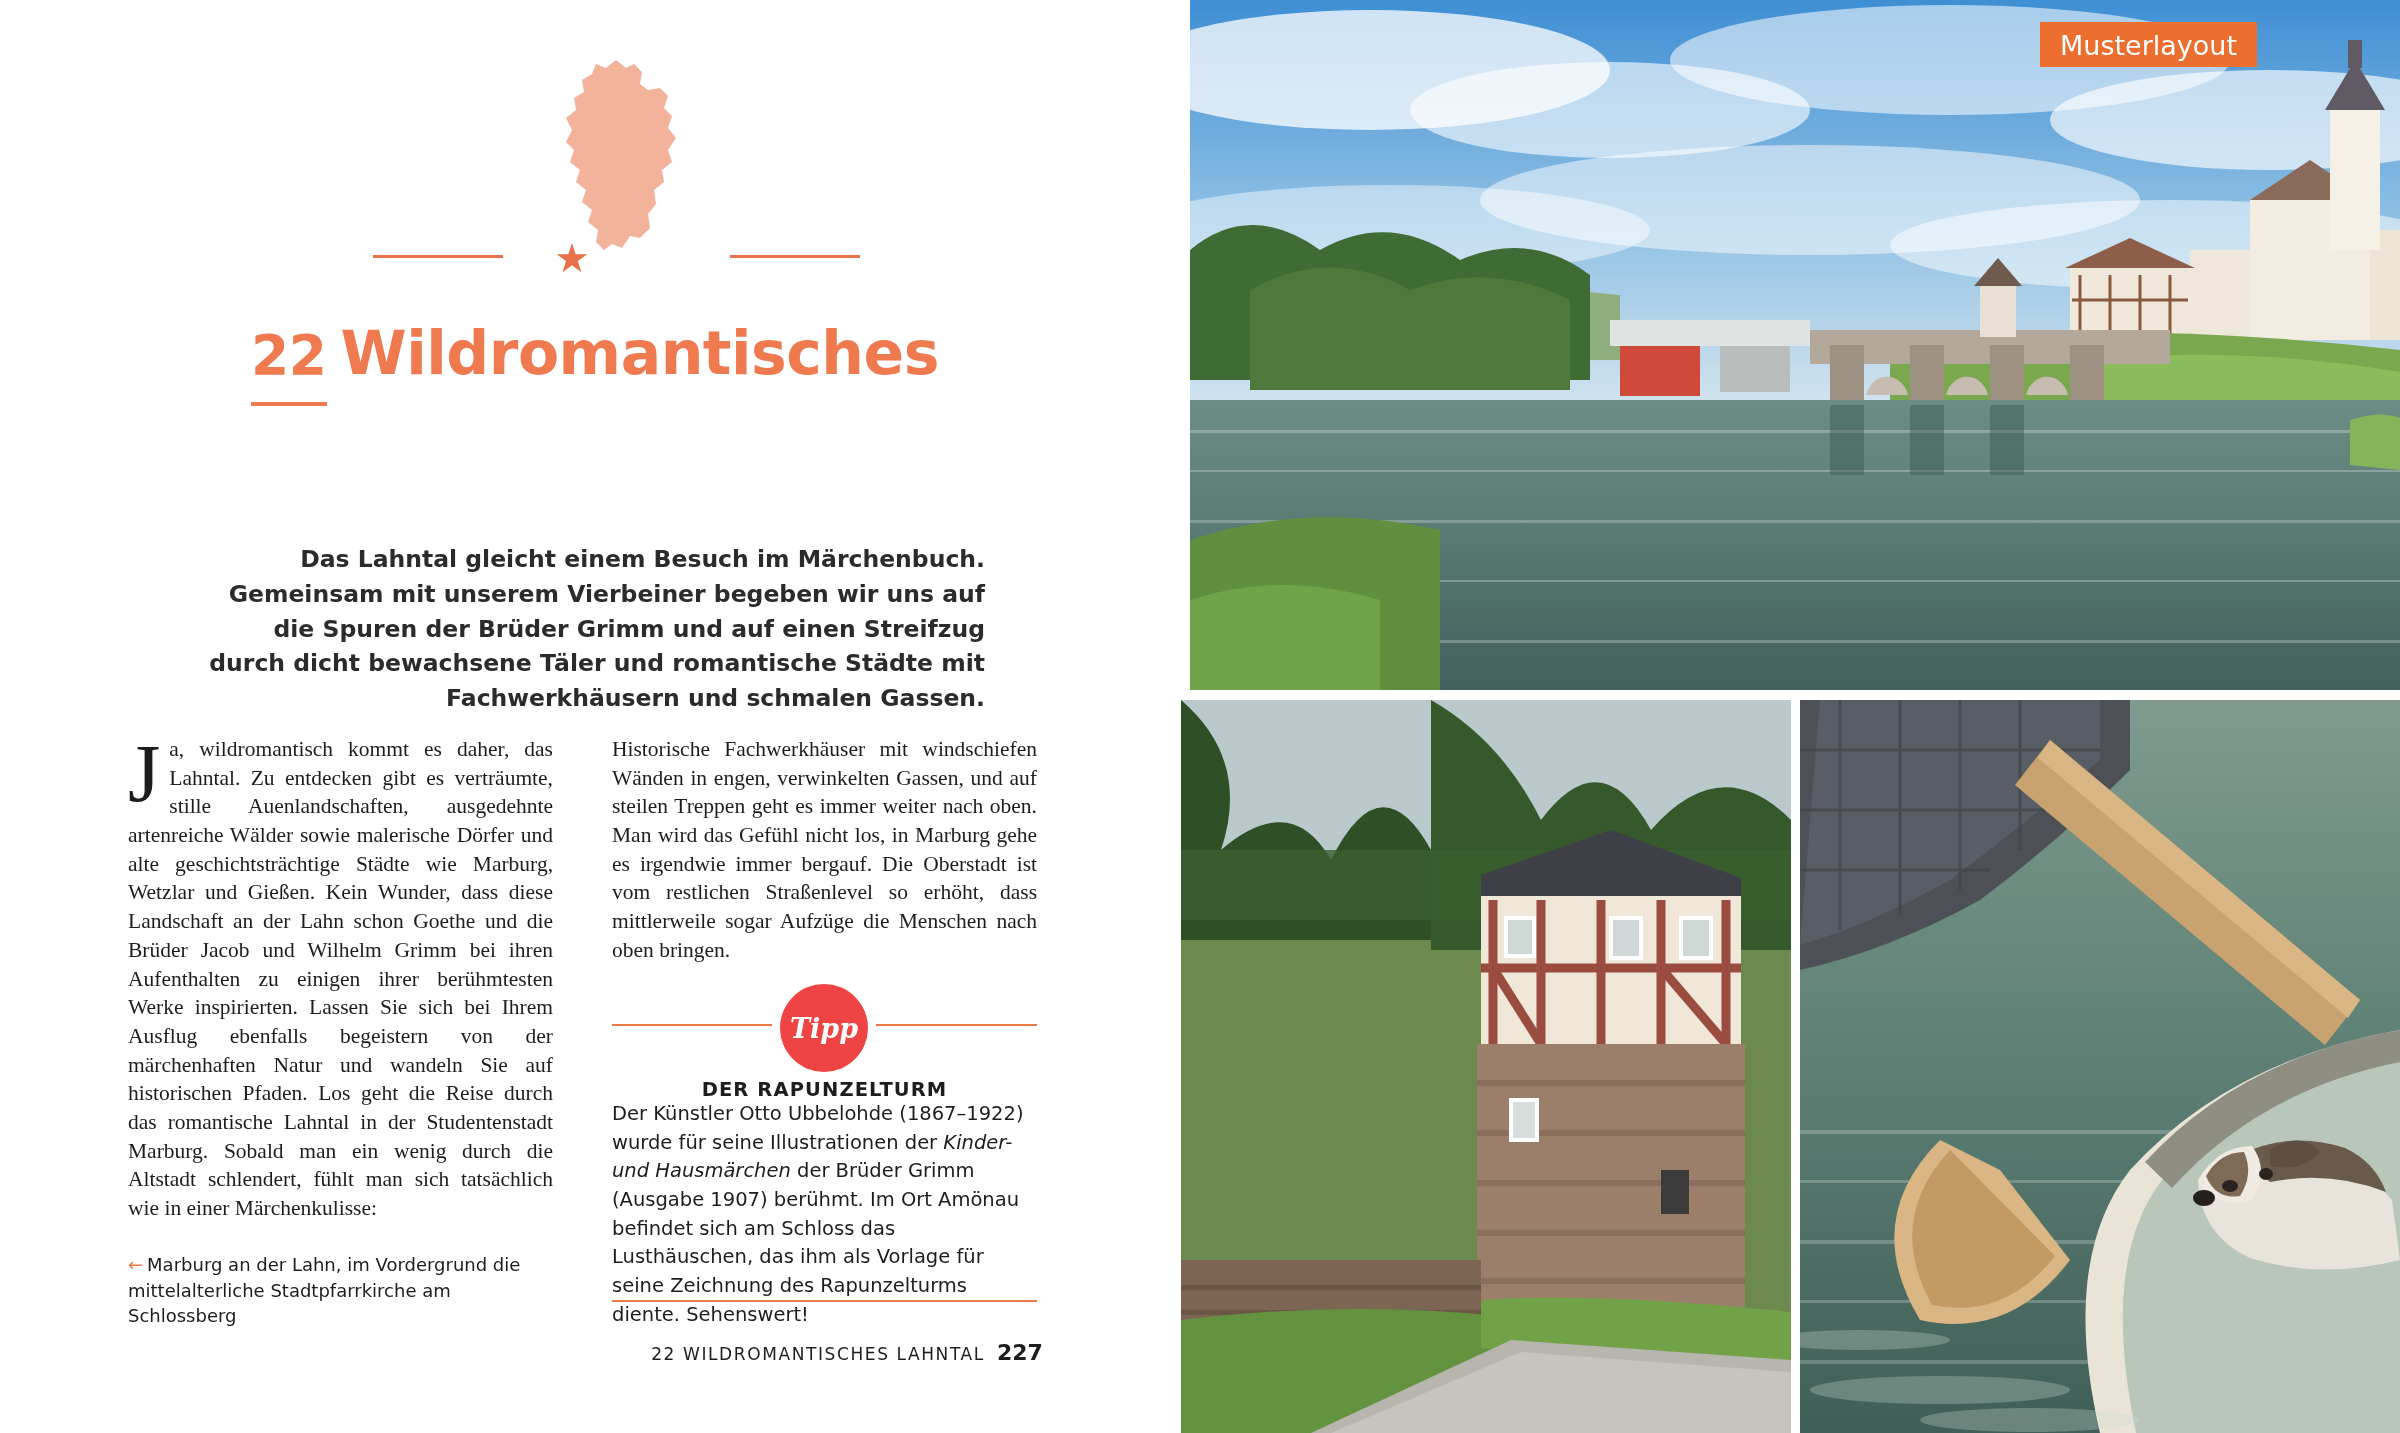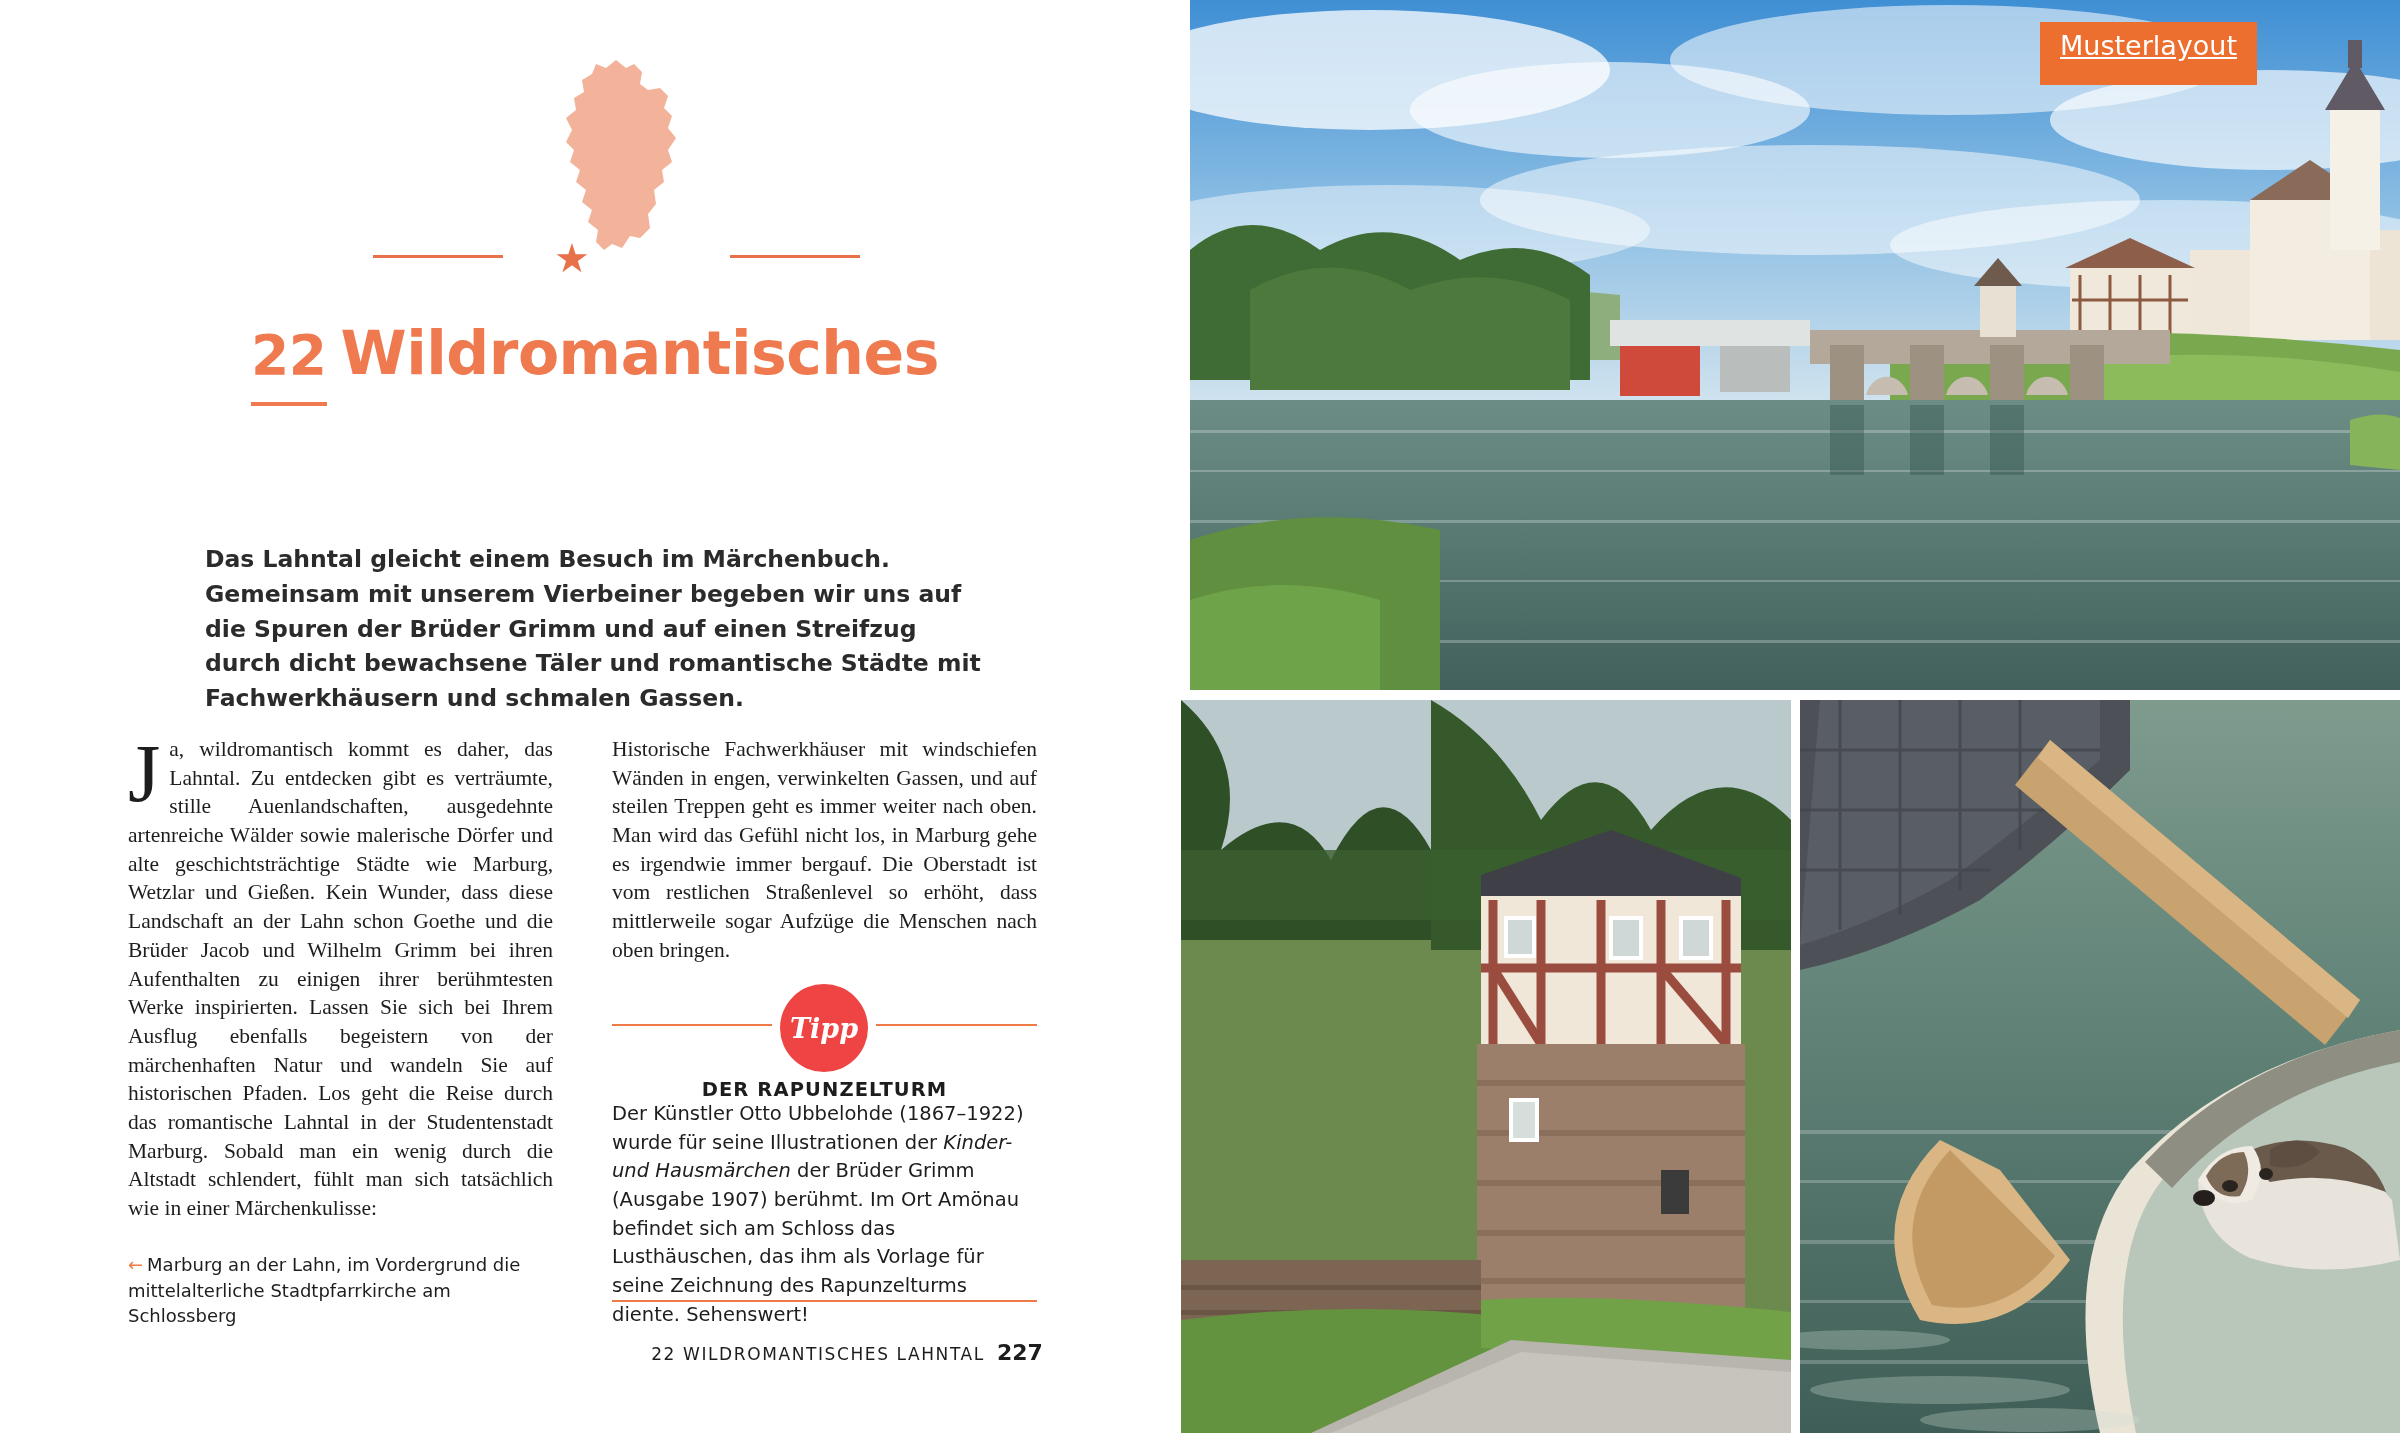--- a/index.html
+++ b/index.html
@@ -86,21 +86,21 @@
     color: #3b3b3b;
     font-family: "DejaVu Sans", sans-serif;
     font-weight: bold;
     font-size: 30px;
   }
   .lede {
     position: absolute;
     left: 205px;
     top: 542px;
     width: 780px;
-    text-align: left;
+    text-align: right;
     color: #2b2b2b;
     font-family: "DejaVu Sans", sans-serif;
     font-weight: bold;
     font-size: 23.5px;
     line-height: 1.48;
   }
 
   
   .col {
     position: absolute;
@@ -238,23 +238,22 @@
 
   
   .musterlayout {
     position: absolute;
     left: 2040px;
     top: 22px;
     background: #ec6f2f;
     color: #ffffff;
     font-family: "DejaVu Sans", sans-serif;
     font-size: 27px;
-    padding: 8px 20px 24px 20px;
+    padding: 8px 20px 6px 20px;
     z-index: 30;
-    text-decoration: underline;
   }
 
   .gap-line {
     position: absolute;
     left: 1181px;
     top: 690px;
     width: 1219px;
     height: 10px;
     background: #ffffff;
     z-index: 20;

